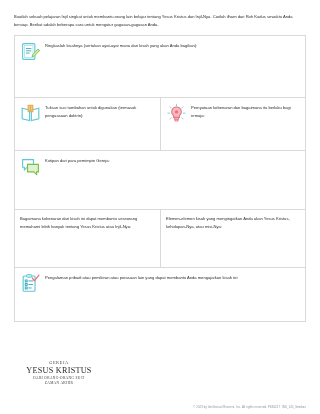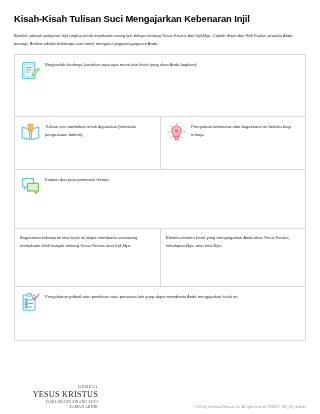--- a/index.html
+++ b/index.html
@@ -98,22 +98,22 @@
   .footer {
     margin-top: auto;
     width: 292px;
     height: 48px;
     position: relative;
   }
 
   .logo {
     position: absolute;
     left: 6px;
-    bottom: 4px;
-    text-align: right;
+    bottom: 28px;
+    text-align: center;
     color: #3f3f3f;
     width: 78px;
     margin-top: 44px;
   }
   .logo-l1 {
     font-family: "Liberation Serif", serif;
     font-size: 4.4px;
     letter-spacing: 0.55px;
     line-height: 1.35;
   }
@@ -145,21 +145,20 @@
     color: #8c8c8c;
     letter-spacing: 0.15px;
     white-space: nowrap;
   }
 </style>
 </head>
 <body>
 
 <div class="page">
 
-  <h1 class="doc-title">Kisah-Kisah Tulisan Suci Mengajarkan Kebenaran Injil</h1>
 
   <p class="intro">Buatlah sebuah pelajaran Injil singkat untuk membantu orang lain belajar tentang Yesus Kristus dan Injil-Nya. Carilah ilham dari Roh Kudus sewaktu Anda bersiap. Berikut adalah beberapa cara untuk mengatur gagasan-gagasan Anda.</p>
 
   <div class="worksheet">
 
     <div class="row">
       <div class="cell full h-tall">
         <span class="cell-icon">
           <svg viewBox="0 0 24 24">
             <rect x="3" y="3" width="14" height="18" rx="1.2" fill="#ffffff" stroke="#5ec8d8" stroke-width="1.3"></rect>

